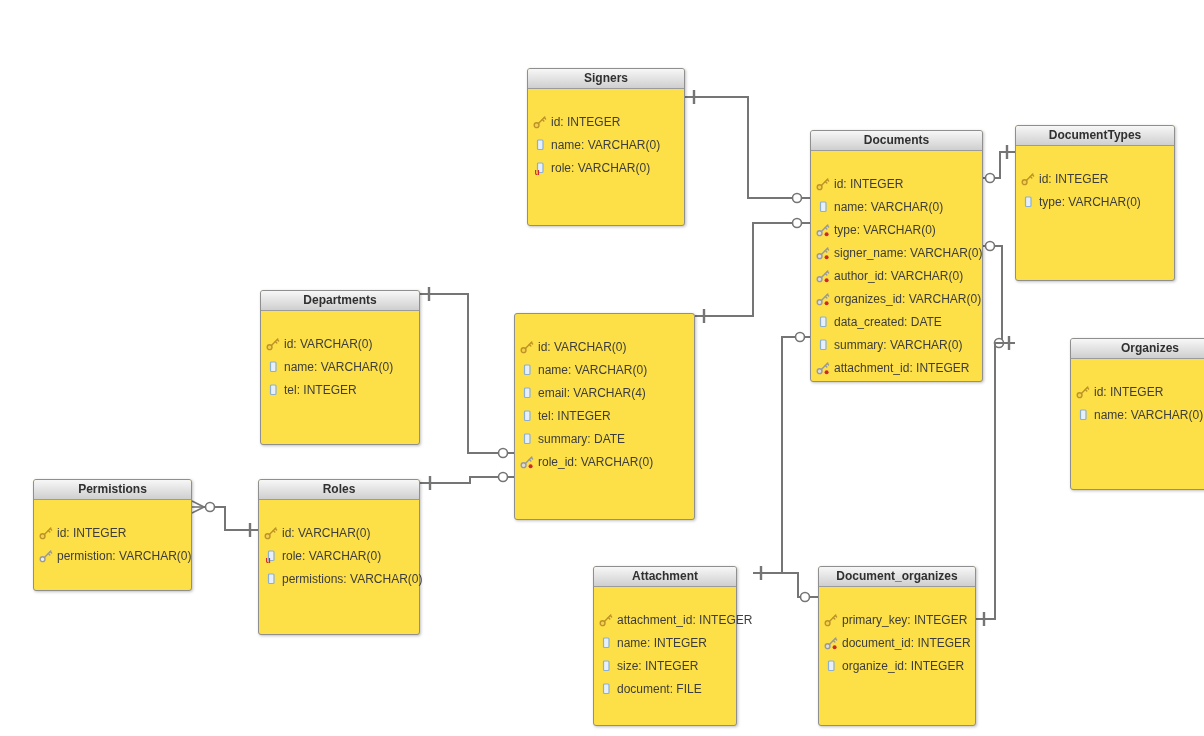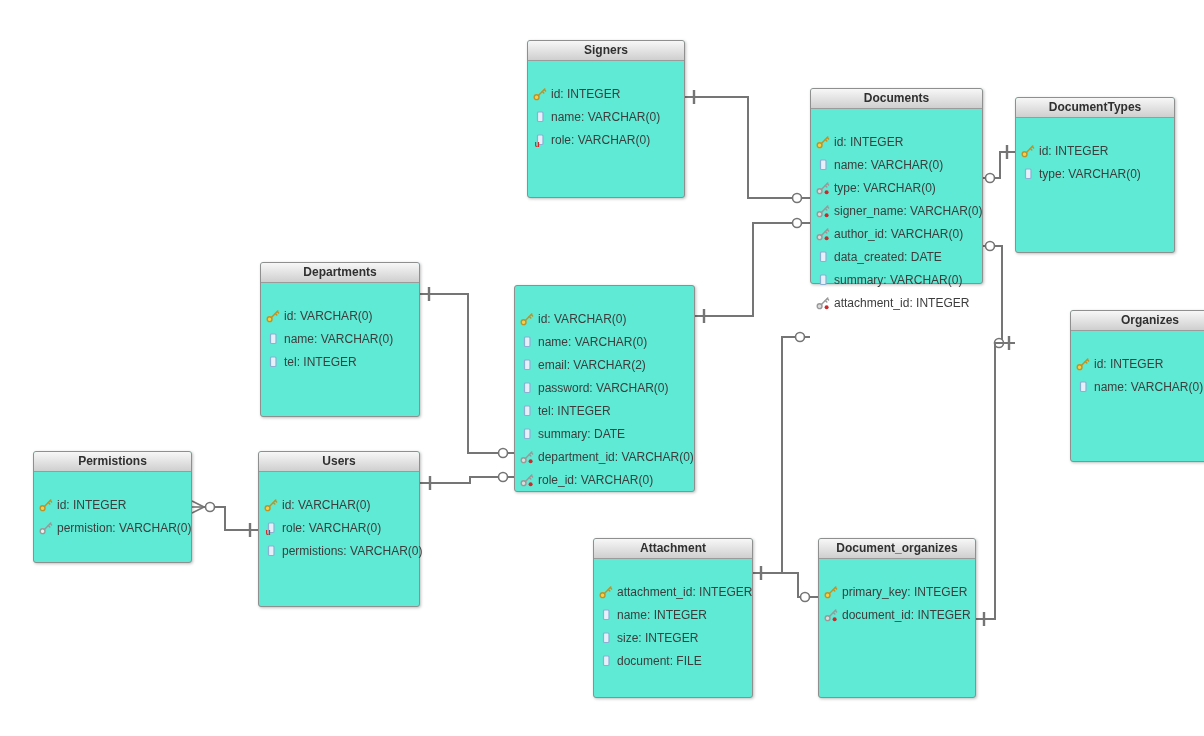--- a/index.html
+++ b/index.html
@@ -6,26 +6,27 @@
   #canvas{
     position:relative;
     width:1204px;height:736px;
     background:#ffffff;
     font-family:"Liberation Sans", sans-serif;
     overflow:hidden;
   }
   #wires{position:absolute;left:0;top:0;z-index:1;}
   .er-table{
     position:absolute;
-    background:#5eead4;
+    background:#fde047;
     border:1px solid #8f8f8f;
     border-radius:3px;
     box-shadow:1px 1px 3px rgba(0,0,0,0.25);
     z-index:2;
     box-sizing:border-box;
+    margin-top:28px;
   }
   .er-header{
     height:19px;
     background:linear-gradient(#f7f7f7,#cfcfcf);
     border-bottom:1px solid #9b9b9b;
     border-radius:2px 2px 0 0;
     text-align:center;
     font-size:12px;
     font-weight:bold;
     color:#303030;
@@ -131,21 +132,21 @@
         </div>
         <div class="er-row">
           <span class="icon"><svg viewBox="0 0 14 14" width="14" height="14">
               <rect x="4.5" y="2" width="5.5" height="9.5" rx="1" fill="#e7f0fa" stroke="#8cb0d4" stroke-width="1.2"></rect>
               <text x="1.5" y="13.5" font-size="8.5" font-weight="bold" fill="#cc2a2a" font-family="Liberation Sans, sans-serif">u</text>
             </svg></span>
           <span class="coltext">role: VARCHAR(0)</span>
         </div>
       </div>
     </div>
-    <div class="er-table" style="left: 810px; top: 88px; width: 173px; height: 196px;">
+    <div class="er-table" style="left: 810px; top: 102px; width: 173px; height: 252px;">
       <div class="er-header">Documents</div>
       <div class="er-cols">
         <div class="er-row">
           <span class="icon"><svg viewBox="0 0 14 14" width="14" height="14">
               <g stroke="#bd9327" stroke-width="1.4" fill="#f5d04c" stroke-linecap="round">
                 <circle cx="3.6" cy="10.2" r="2.4"></circle>
                 <path d="M5.4 8.4 L11.8 2.1" fill="none"></path>
                 <path d="M9.3 4.6 L10.8 6.1" fill="none"></path>
                 <path d="M11.3 2.6 L12.6 3.9" fill="none"></path>
               </g>
@@ -186,20 +187,32 @@
           <span class="icon"><svg viewBox="0 0 14 14" width="14" height="14">
               <g stroke="#999999" stroke-width="1.4" fill="#dcdcdc" stroke-linecap="round">
                 <circle cx="3.6" cy="10.2" r="2.4"></circle>
                 <path d="M5.4 8.4 L11.8 2.1" fill="none"></path>
                 <path d="M9.3 4.6 L10.8 6.1" fill="none"></path>
                 <path d="M11.3 2.6 L12.6 3.9" fill="none"></path>
               </g>
               <circle cx="10.6" cy="11.2" r="2" fill="#cc2a2a" stroke="none"></circle>
             </svg></span>
           <span class="coltext">author_id: VARCHAR(0)</span>
+        </div>
+        <div class="er-row">
+          <span class="icon"><svg viewBox="0 0 14 14" width="14" height="14">
+              <g stroke="#999999" stroke-width="1.4" fill="#dcdcdc" stroke-linecap="round">
+                <circle cx="3.6" cy="10.2" r="2.4"></circle>
+                <path d="M5.4 8.4 L11.8 2.1" fill="none"></path>
+                <path d="M9.3 4.6 L10.8 6.1" fill="none"></path>
+                <path d="M11.3 2.6 L12.6 3.9" fill="none"></path>
+              </g>
+              <circle cx="10.6" cy="11.2" r="2" fill="#cc2a2a" stroke="none"></circle>
+            </svg></span>
+          <span class="coltext">organizes_id: VARCHAR(0)</span>
         </div>
         <div class="er-row">
           <span class="icon"><svg viewBox="0 0 14 14" width="14" height="14">
               <rect x="4.5" y="2" width="5.5" height="9.5" rx="1" fill="#e7f0fa" stroke="#8cb0d4" stroke-width="1.2"></rect>
             </svg></span>
           <span class="coltext">data_created: DATE</span>
         </div>
         <div class="er-row">
           <span class="icon"><svg viewBox="0 0 14 14" width="14" height="14">
               <rect x="4.5" y="2" width="5.5" height="9.5" rx="1" fill="#e7f0fa" stroke="#8cb0d4" stroke-width="1.2"></rect>
@@ -308,51 +321,33 @@
         <div class="er-row">
           <span class="icon"><svg viewBox="0 0 14 14" width="14" height="14">
               <rect x="4.5" y="2" width="5.5" height="9.5" rx="1" fill="#e7f0fa" stroke="#8cb0d4" stroke-width="1.2"></rect>
             </svg></span>
           <span class="coltext">name: VARCHAR(0)</span>
         </div>
         <div class="er-row">
           <span class="icon"><svg viewBox="0 0 14 14" width="14" height="14">
               <rect x="4.5" y="2" width="5.5" height="9.5" rx="1" fill="#e7f0fa" stroke="#8cb0d4" stroke-width="1.2"></rect>
             </svg></span>
-          <span class="coltext">email: VARCHAR(2)</span>
-        </div>
-        <div class="er-row">
-          <span class="icon"><svg viewBox="0 0 14 14" width="14" height="14">
-              <rect x="4.5" y="2" width="5.5" height="9.5" rx="1" fill="#e7f0fa" stroke="#8cb0d4" stroke-width="1.2"></rect>
-            </svg></span>
-          <span class="coltext">password: VARCHAR(0)</span>
+          <span class="coltext">email: VARCHAR(4)</span>
         </div>
         <div class="er-row">
           <span class="icon"><svg viewBox="0 0 14 14" width="14" height="14">
               <rect x="4.5" y="2" width="5.5" height="9.5" rx="1" fill="#e7f0fa" stroke="#8cb0d4" stroke-width="1.2"></rect>
             </svg></span>
           <span class="coltext">tel: INTEGER</span>
         </div>
         <div class="er-row">
           <span class="icon"><svg viewBox="0 0 14 14" width="14" height="14">
               <rect x="4.5" y="2" width="5.5" height="9.5" rx="1" fill="#e7f0fa" stroke="#8cb0d4" stroke-width="1.2"></rect>
             </svg></span>
           <span class="coltext">summary: DATE</span>
-        </div>
-        <div class="er-row">
-          <span class="icon"><svg viewBox="0 0 14 14" width="14" height="14">
-              <g stroke="#999999" stroke-width="1.4" fill="#dcdcdc" stroke-linecap="round">
-                <circle cx="3.6" cy="10.2" r="2.4"></circle>
-                <path d="M5.4 8.4 L11.8 2.1" fill="none"></path>
-                <path d="M9.3 4.6 L10.8 6.1" fill="none"></path>
-                <path d="M11.3 2.6 L12.6 3.9" fill="none"></path>
-              </g>
-              <circle cx="10.6" cy="11.2" r="2" fill="#cc2a2a" stroke="none"></circle>
-            </svg></span>
-          <span class="coltext">department_id: VARCHAR(0)</span>
         </div>
         <div class="er-row">
           <span class="icon"><svg viewBox="0 0 14 14" width="14" height="14">
               <g stroke="#999999" stroke-width="1.4" fill="#dcdcdc" stroke-linecap="round">
                 <circle cx="3.6" cy="10.2" r="2.4"></circle>
                 <path d="M5.4 8.4 L11.8 2.1" fill="none"></path>
                 <path d="M9.3 4.6 L10.8 6.1" fill="none"></path>
                 <path d="M11.3 2.6 L12.6 3.9" fill="none"></path>
               </g>
               <circle cx="10.6" cy="11.2" r="2" fill="#cc2a2a" stroke="none"></circle>
@@ -382,21 +377,21 @@
                 <path d="M5.4 8.4 L11.8 2.1" fill="none"></path>
                 <path d="M9.3 4.6 L10.8 6.1" fill="none"></path>
                 <path d="M11.3 2.6 L12.6 3.9" fill="none"></path>
               </g>
             </svg></span>
           <span class="coltext">permistion: VARCHAR(0)</span>
         </div>
       </div>
     </div>
     <div class="er-table" style="left: 258px; top: 451px; width: 162px; height: 156px;">
-      <div class="er-header">Users</div>
+      <div class="er-header">Roles</div>
       <div class="er-cols">
         <div class="er-row">
           <span class="icon"><svg viewBox="0 0 14 14" width="14" height="14">
               <g stroke="#bd9327" stroke-width="1.4" fill="#f5d04c" stroke-linecap="round">
                 <circle cx="3.6" cy="10.2" r="2.4"></circle>
                 <path d="M5.4 8.4 L11.8 2.1" fill="none"></path>
                 <path d="M9.3 4.6 L10.8 6.1" fill="none"></path>
                 <path d="M11.3 2.6 L12.6 3.9" fill="none"></path>
               </g>
             </svg></span>
@@ -410,21 +405,21 @@
           <span class="coltext">role: VARCHAR(0)</span>
         </div>
         <div class="er-row">
           <span class="icon"><svg viewBox="0 0 14 14" width="14" height="14">
               <rect x="4.5" y="2" width="5.5" height="9.5" rx="1" fill="#e7f0fa" stroke="#8cb0d4" stroke-width="1.2"></rect>
             </svg></span>
           <span class="coltext">permistions: VARCHAR(0)</span>
         </div>
       </div>
     </div>
-    <div class="er-table" style="left: 593px; top: 538px; width: 160px; height: 160px;">
+    <div class="er-table" style="left: 593px; top: 538px; width: 144px; height: 160px;">
       <div class="er-header">Attachment</div>
       <div class="er-cols">
         <div class="er-row">
           <span class="icon"><svg viewBox="0 0 14 14" width="14" height="14">
               <g stroke="#bd9327" stroke-width="1.4" fill="#f5d04c" stroke-linecap="round">
                 <circle cx="3.6" cy="10.2" r="2.4"></circle>
                 <path d="M5.4 8.4 L11.8 2.1" fill="none"></path>
                 <path d="M9.3 4.6 L10.8 6.1" fill="none"></path>
                 <path d="M11.3 2.6 L12.6 3.9" fill="none"></path>
               </g>
@@ -469,16 +464,22 @@
           <span class="icon"><svg viewBox="0 0 14 14" width="14" height="14">
               <g stroke="#999999" stroke-width="1.4" fill="#dcdcdc" stroke-linecap="round">
                 <circle cx="3.6" cy="10.2" r="2.4"></circle>
                 <path d="M5.4 8.4 L11.8 2.1" fill="none"></path>
                 <path d="M9.3 4.6 L10.8 6.1" fill="none"></path>
                 <path d="M11.3 2.6 L12.6 3.9" fill="none"></path>
               </g>
               <circle cx="10.6" cy="11.2" r="2" fill="#cc2a2a" stroke="none"></circle>
             </svg></span>
           <span class="coltext">document_id: INTEGER</span>
+        </div>
+        <div class="er-row">
+          <span class="icon"><svg viewBox="0 0 14 14" width="14" height="14">
+              <rect x="4.5" y="2" width="5.5" height="9.5" rx="1" fill="#e7f0fa" stroke="#8cb0d4" stroke-width="1.2"></rect>
+            </svg></span>
+          <span class="coltext">organize_id: INTEGER</span>
         </div>
       </div>
     </div>
   </div>
 
 </body></html>

